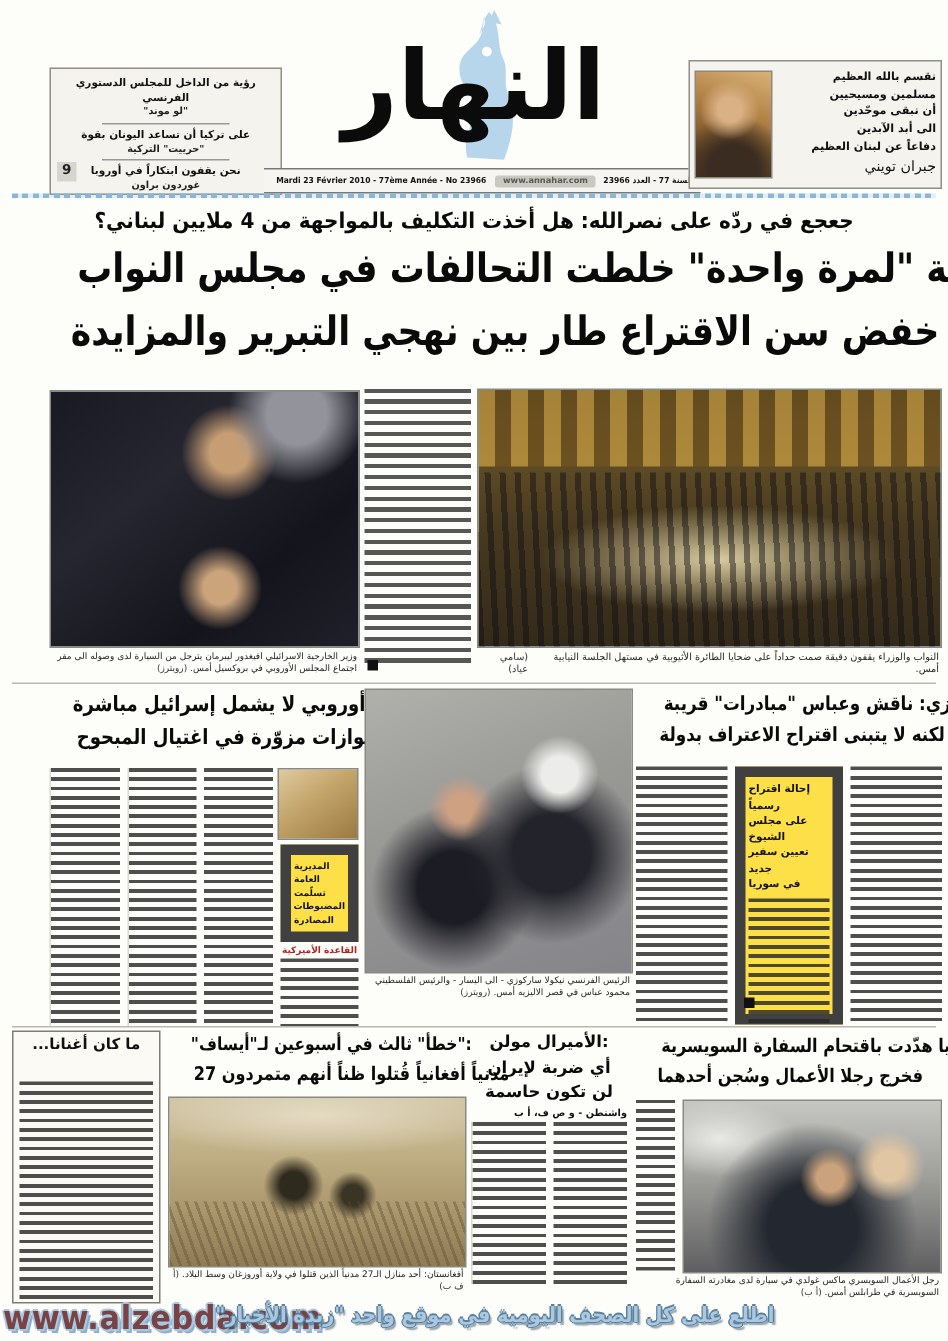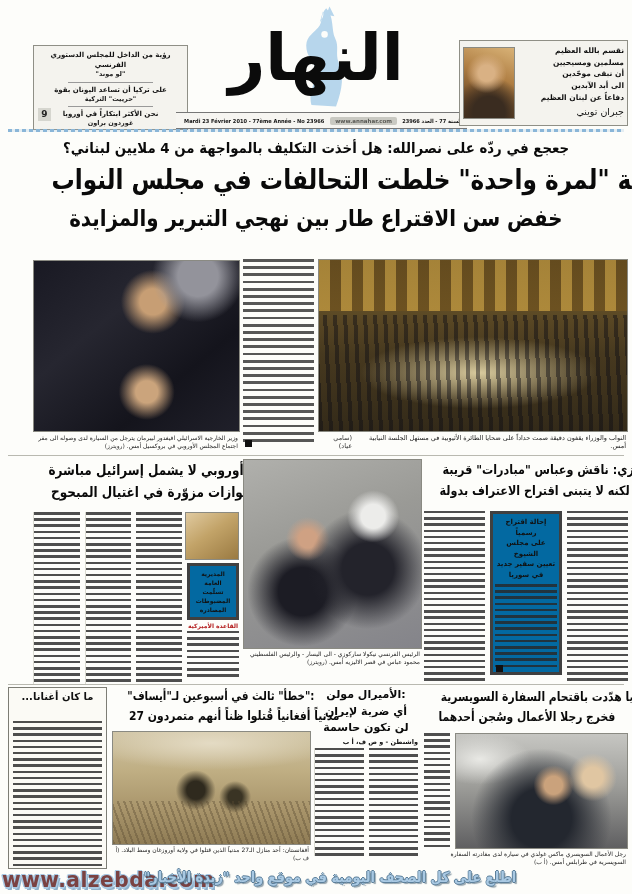--- a/index.html
+++ b/index.html
@@ -66,21 +66,21 @@
     radial-gradient(ellipse 80% 30% at 50% 10%, #e4dbc4 0%, rgba(228,219,196,0) 80%),
     linear-gradient(180deg,#cfc3a2 0%,#bfae83 35%,#a8946a 70%,#8f7c55 100%);}
   .ph-af::after{content:"";position:absolute;left:0;right:0;bottom:0;height:38%;
     background:repeating-linear-gradient(70deg, rgba(90,75,50,.38) 0 2px, transparent 2px 6px);}
   .ph-ly{background-image:
     radial-gradient(circle at 80% 38%, #e0c6a2 0 10px, rgba(224,198,162,0) 24px),
     radial-gradient(circle at 57% 45%, #caa27c 0 9px, rgba(202,162,124,0) 20px),
     radial-gradient(circle at 50% 74%, #23272f 0 30px, rgba(35,39,47,0) 70px),
     radial-gradient(ellipse 40% 30% at 14% 22%, #e9e9e5 0%, rgba(233,233,229,0) 75%),
     linear-gradient(180deg,#c6c6c2 0%,#9e9e9a 45%,#5f5f61 100%);}
-  .inset{border:3px solid #404040;background:#0369a1;padding:3px 2px;text-align:center;direction:rtl;}
+  .inset{border:7px solid #404040;background:#fde047;padding:3px 2px;text-align:left;direction:rtl;}
   .inset-line{font-size:7px;font-weight:900;line-height:1.5;}
   .inset-sm .inset-line{font-size:6px;}
   .redline{color:#b42020;font-size:6px;font-weight:900;text-align:center;direction:rtl;margin:2px 0;}
   .lbl-blue{background:#85b4d6;color:#fff;font-size:7.5px;font-weight:bold;text-align:center;line-height:13px;}
   .combox{border:1px solid #7d7d75;background:#fbfaf5;padding:3px 4px;}
   .comtitle{font-size:10px;font-weight:900;text-align:center;direction:rtl;margin-bottom:19px;}
   .capflex{display:flex;justify-content:space-between;direction:rtl;}
   
   .wm-url{font-size:22px;font-weight:900;letter-spacing:.5px;color:#7a4242;white-space:nowrap;
     transform:scaleX(.92);transform-origin:left bottom;
@@ -100,21 +100,21 @@
       <div>رؤية من الداخل للمجلس الدستوري الفرنسي</div>
       <div class="tsrc">"لو موند"</div>
     </div>
     <div class="tsep"></div>
     <div class="teaser">
       <div>على تركيا أن تساعد اليونان بقوة</div>
       <div class="tsrc">"حرييت" التركية</div>
     </div>
     <div class="tsep"></div>
     <div class="teaser">
-      <div>نحن الأكثر ابتكاراً في أوروبا</div>
+      <div>نحن يقفون ابتكاراً في أوروبا</div>
       <div class="tsrc">غوردون براون</div>
     </div>
     <div class="pnum">9</div>
   </div>
 
   <div class="abs" style="left:185px;top:6px;width:262px;height:106px;">
     <svg class="abs" style="left:92px;top:0;width:82px;height:106px;" viewBox="0 0 100 128">
       <path fill="#b7d6ec" d="M60 2 C52 10 57 18 50 26 C42 35 34 38 36 52 C38 64 47 68 47 80 C47 96 38 102 42 120 L72 122 C80 100 82 84 75 68 C71 57 76 49 71 39 C66 29 70 12 60 2 Z M56 6 C58 12 54 16 52 20 Z"></path>
       <circle cx="58" cy="34" r="4" fill="#fdfdfa"></circle>
       <path fill="#b7d6ec" d="M64 0 L70 12 L60 10 Z"></path>
@@ -141,21 +141,21 @@
   </div>
 
   <div class="abs bluerule" style="left:8px;top:129px;width:616px;height:3px;"></div>
 
   <div class="abs hl" style="left:0;top:140px;width:632px;font-size:14.5px;">
     <span class="cond92">جعجع في ردّه على نصرالله: هل أخذت التكليف بالمواجهة من 4 ملايين لبناني؟</span>
   </div>
   <div class="abs hl" style="left:0;top:160px;width:632px;font-size:27px;line-height:1.45;">
     <span class="cond">غالبية "لمرة واحدة" خلطت التحالفات في مجلس النواب</span>
   </div>
-  <div class="abs hl" style="left:0;top:202px;width:632px;font-size:23px;line-height:1.45;">
+  <div class="abs hl" style="left:0;top:202px;width:632px;font-size:27px;line-height:1.45;">
     <span class="cond">خفض سن الاقتراع طار بين نهجي التبرير والمزايدة</span>
   </div>
 
   <div class="photo ph-parl" style="left:318px;top:259px;width:308px;height:171px;"></div>
   <div class="abs cap capflex" style="left:318px;top:434px;width:308px;font-size:6.5px;">
     <span>النواب والوزراء يقفون دقيقة صمت حداداً على ضحايا الطائرة الأثيوبية في مستهل الجلسة النيابية أمس.</span>
     <span class="credit">(سامي عياد)</span>
   </div>
 
   <div class="abs ftl" style="left:243px;top:259px;width:71px;height:186px;"></div>

